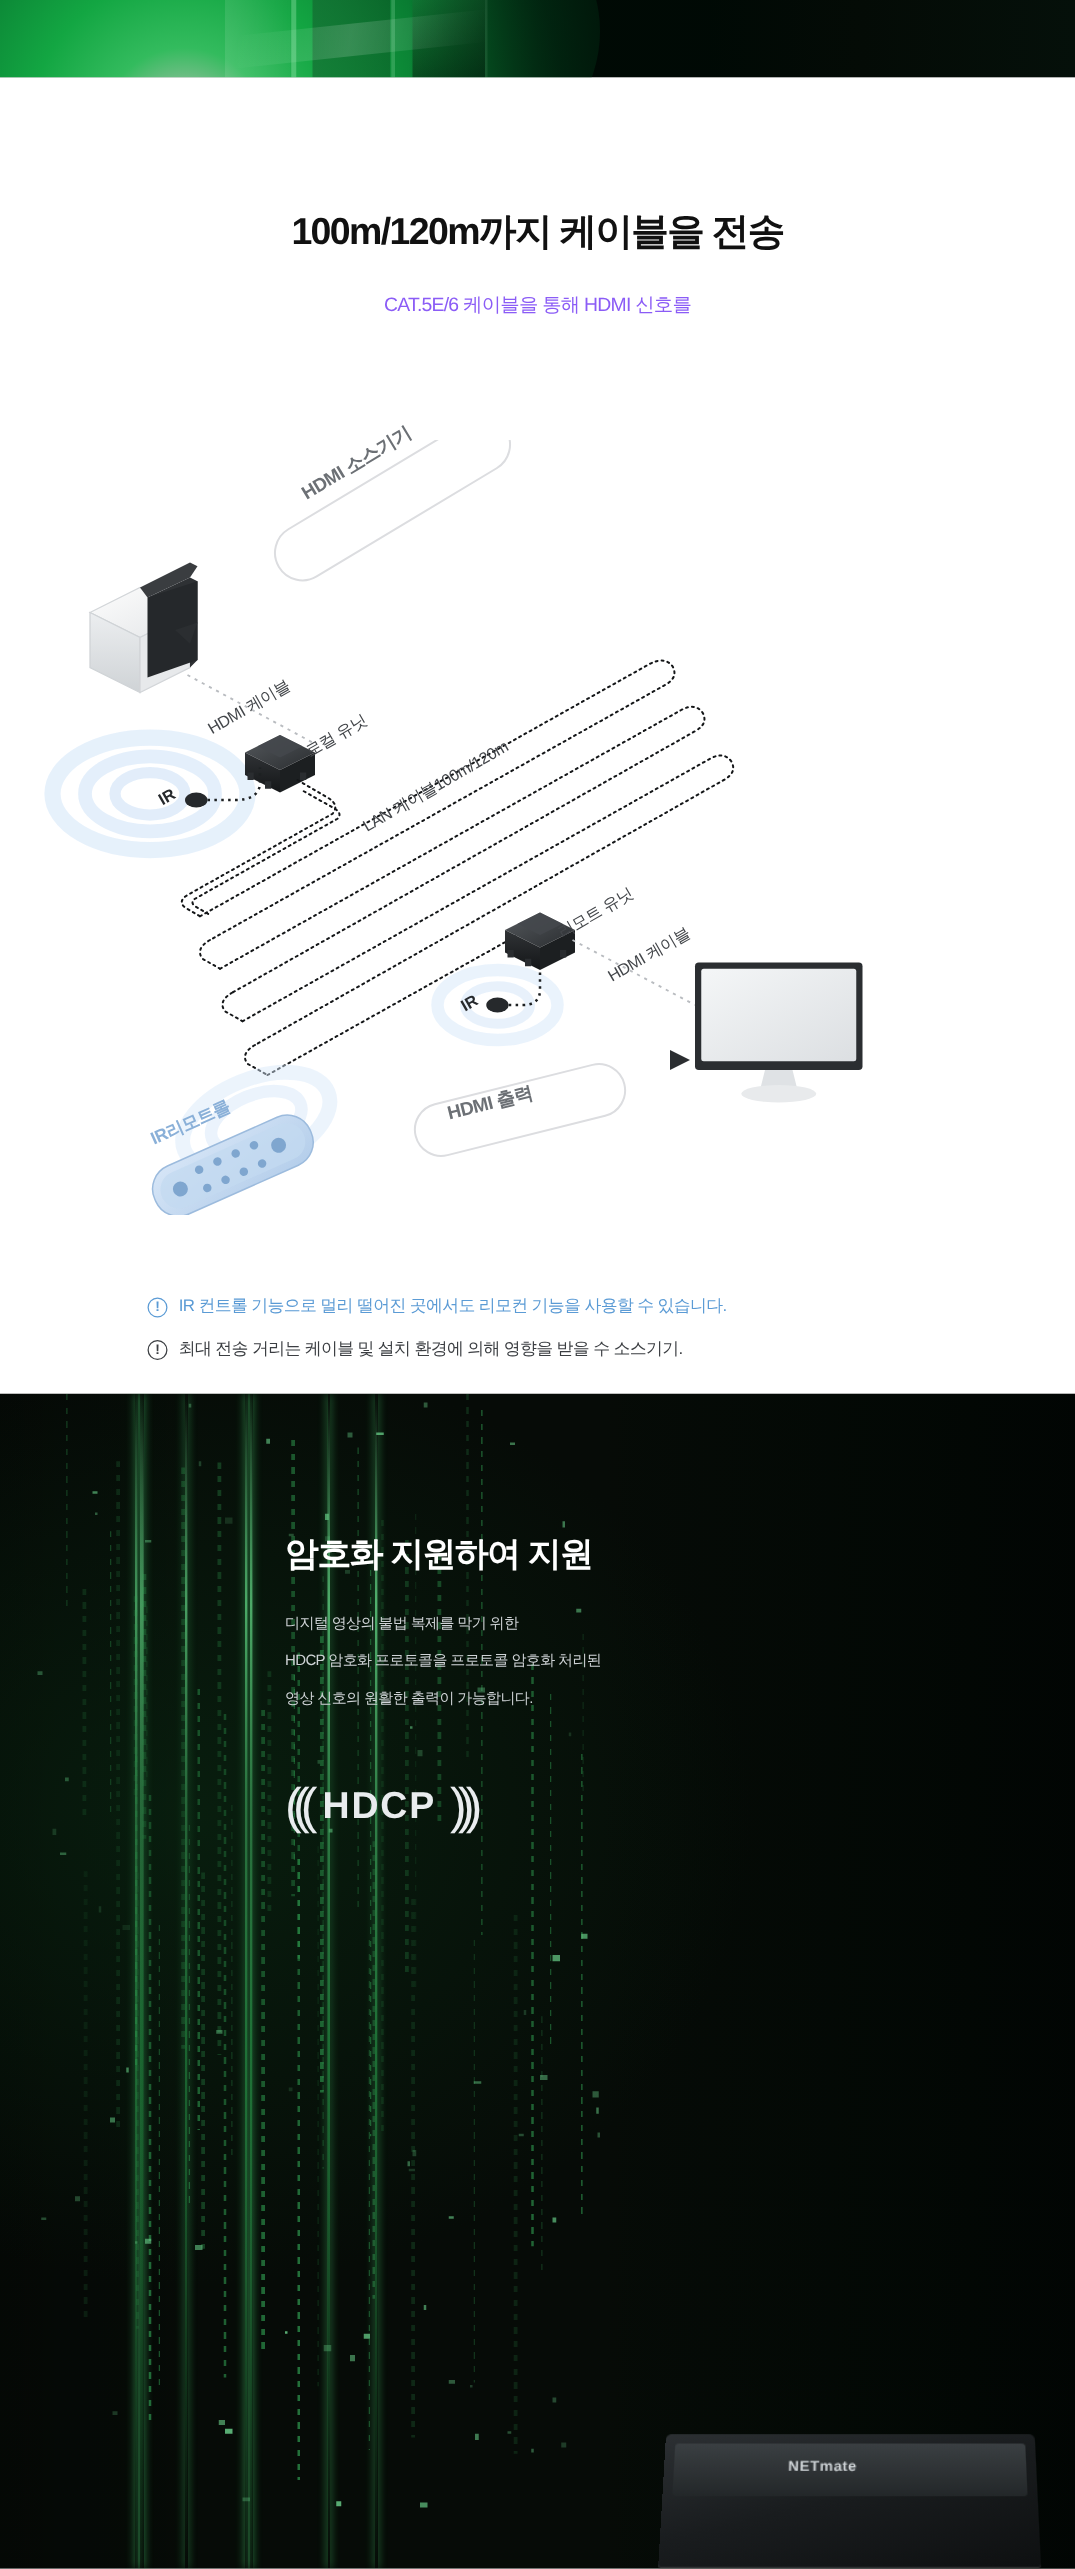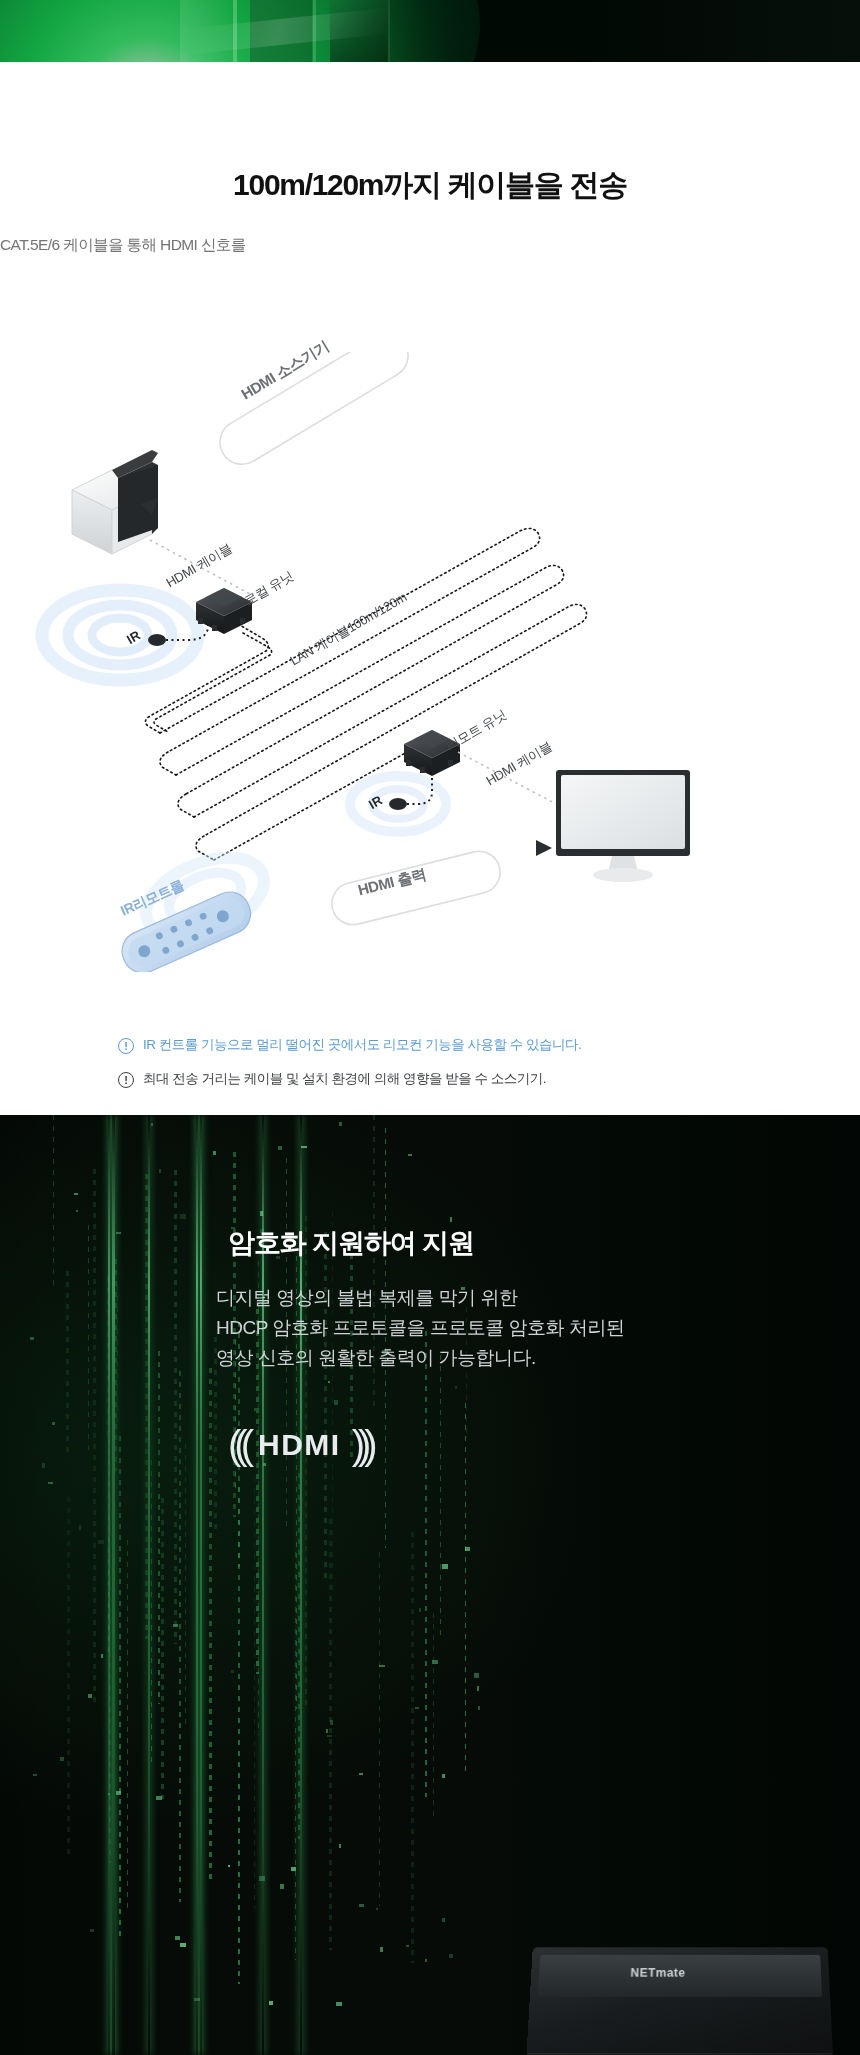--- a/index.html
+++ b/index.html
@@ -46,22 +46,22 @@
   }
 
   
   .section-white { position:absolute; left:0; top:62px; width:860px; height:1053px; background:#fff; }
 
   .headline {
     position:absolute; left:0; top:103px; width:860px; text-align:center;
     font-size:30px; font-weight:700; letter-spacing:-1.3px; color:#111;
   }
   .subcopy {
-    position:absolute; left:0; top:168px; width:860px; 
-    font-size:15.5px; line-height:30px; color:#737373; letter-spacing:-.6px; font-weight:400;
+    position:absolute; left:0; top:168px; width:860px; text-align:center;
+    font-size:15.5px; line-height:30px; color:#8b5cf6; letter-spacing:-.6px; font-weight:400;
   }
 
   
   .diagram { position:absolute; left:0; top:290px; width:860px; height:620px; }
   .diagram svg { display:block; }
   .dlabel {
     position:absolute; white-space:nowrap;
     font-family:"Liberation Sans","DejaVu Sans",sans-serif;
     color:#3d4044; font-weight:500;
   }
@@ -89,22 +89,22 @@
     position:absolute; inset:0;
     background:
       radial-gradient(ellipse 620px 520px at 18% 36%, rgba(10,45,20,.55), rgba(0,0,0,0) 72%),
       linear-gradient(90deg, rgba(0,0,0,.28) 0%, rgba(0,0,0,0) 22%, rgba(0,0,0,0) 55%, rgba(2,8,4,.75) 80%, rgba(1,5,3,.95) 100%);
   }
   .dark-title {
     position:absolute; left:228px; top:110px;
     font-size:27px; font-weight:700; color:#fff; letter-spacing:-1.1px;
   }
   .dark-body {
-    position:absolute; left:216px; top:168px;
-    font-size:19px; line-height:30px; color:#cfd3d6; letter-spacing:-.5px; font-weight:400;
+    position:absolute; left:228px; top:168px;
+    font-size:12px; line-height:30px; color:#cfd3d6; letter-spacing:-.5px; font-weight:400;
   }
   .hdcp {
     position:absolute; left:228px; top:310px; display:flex; align-items:center; gap:5px;
     color:#e9ecee;
   }
   .hdcp-arc { font-size:40px; font-weight:300; line-height:1; letter-spacing:-7px; }
   .hdcp-word {
     font-size:30px; font-weight:700; letter-spacing:1.5px;
     padding:0 6px;
   }
@@ -460,21 +460,21 @@
   <div class="dark-title">암호화 지원하여 지원</div>
 
   <div class="dark-body">
     <div>디지털 영상의 불법 복제를 막기 위한</div>
     <div>HDCP 암호화 프로토콜을 프로토콜 암호화 처리된</div>
     <div>영상 신호의 원활한 출력이 가능합니다.</div>
   </div>
 
   <div class="hdcp">
     <span class="hdcp-arc">(((</span>
-    <span class="hdcp-word">HDMI</span>
+    <span class="hdcp-word">HDCP</span>
     <span class="hdcp-arc">)))</span>
   </div>
 
   <div class="teaser">
     <div class="teaser-box">
       <div class="teaser-face"></div>
       <div class="teaser-logo">NETmate</div>
     </div>
   </div>
 </div>

